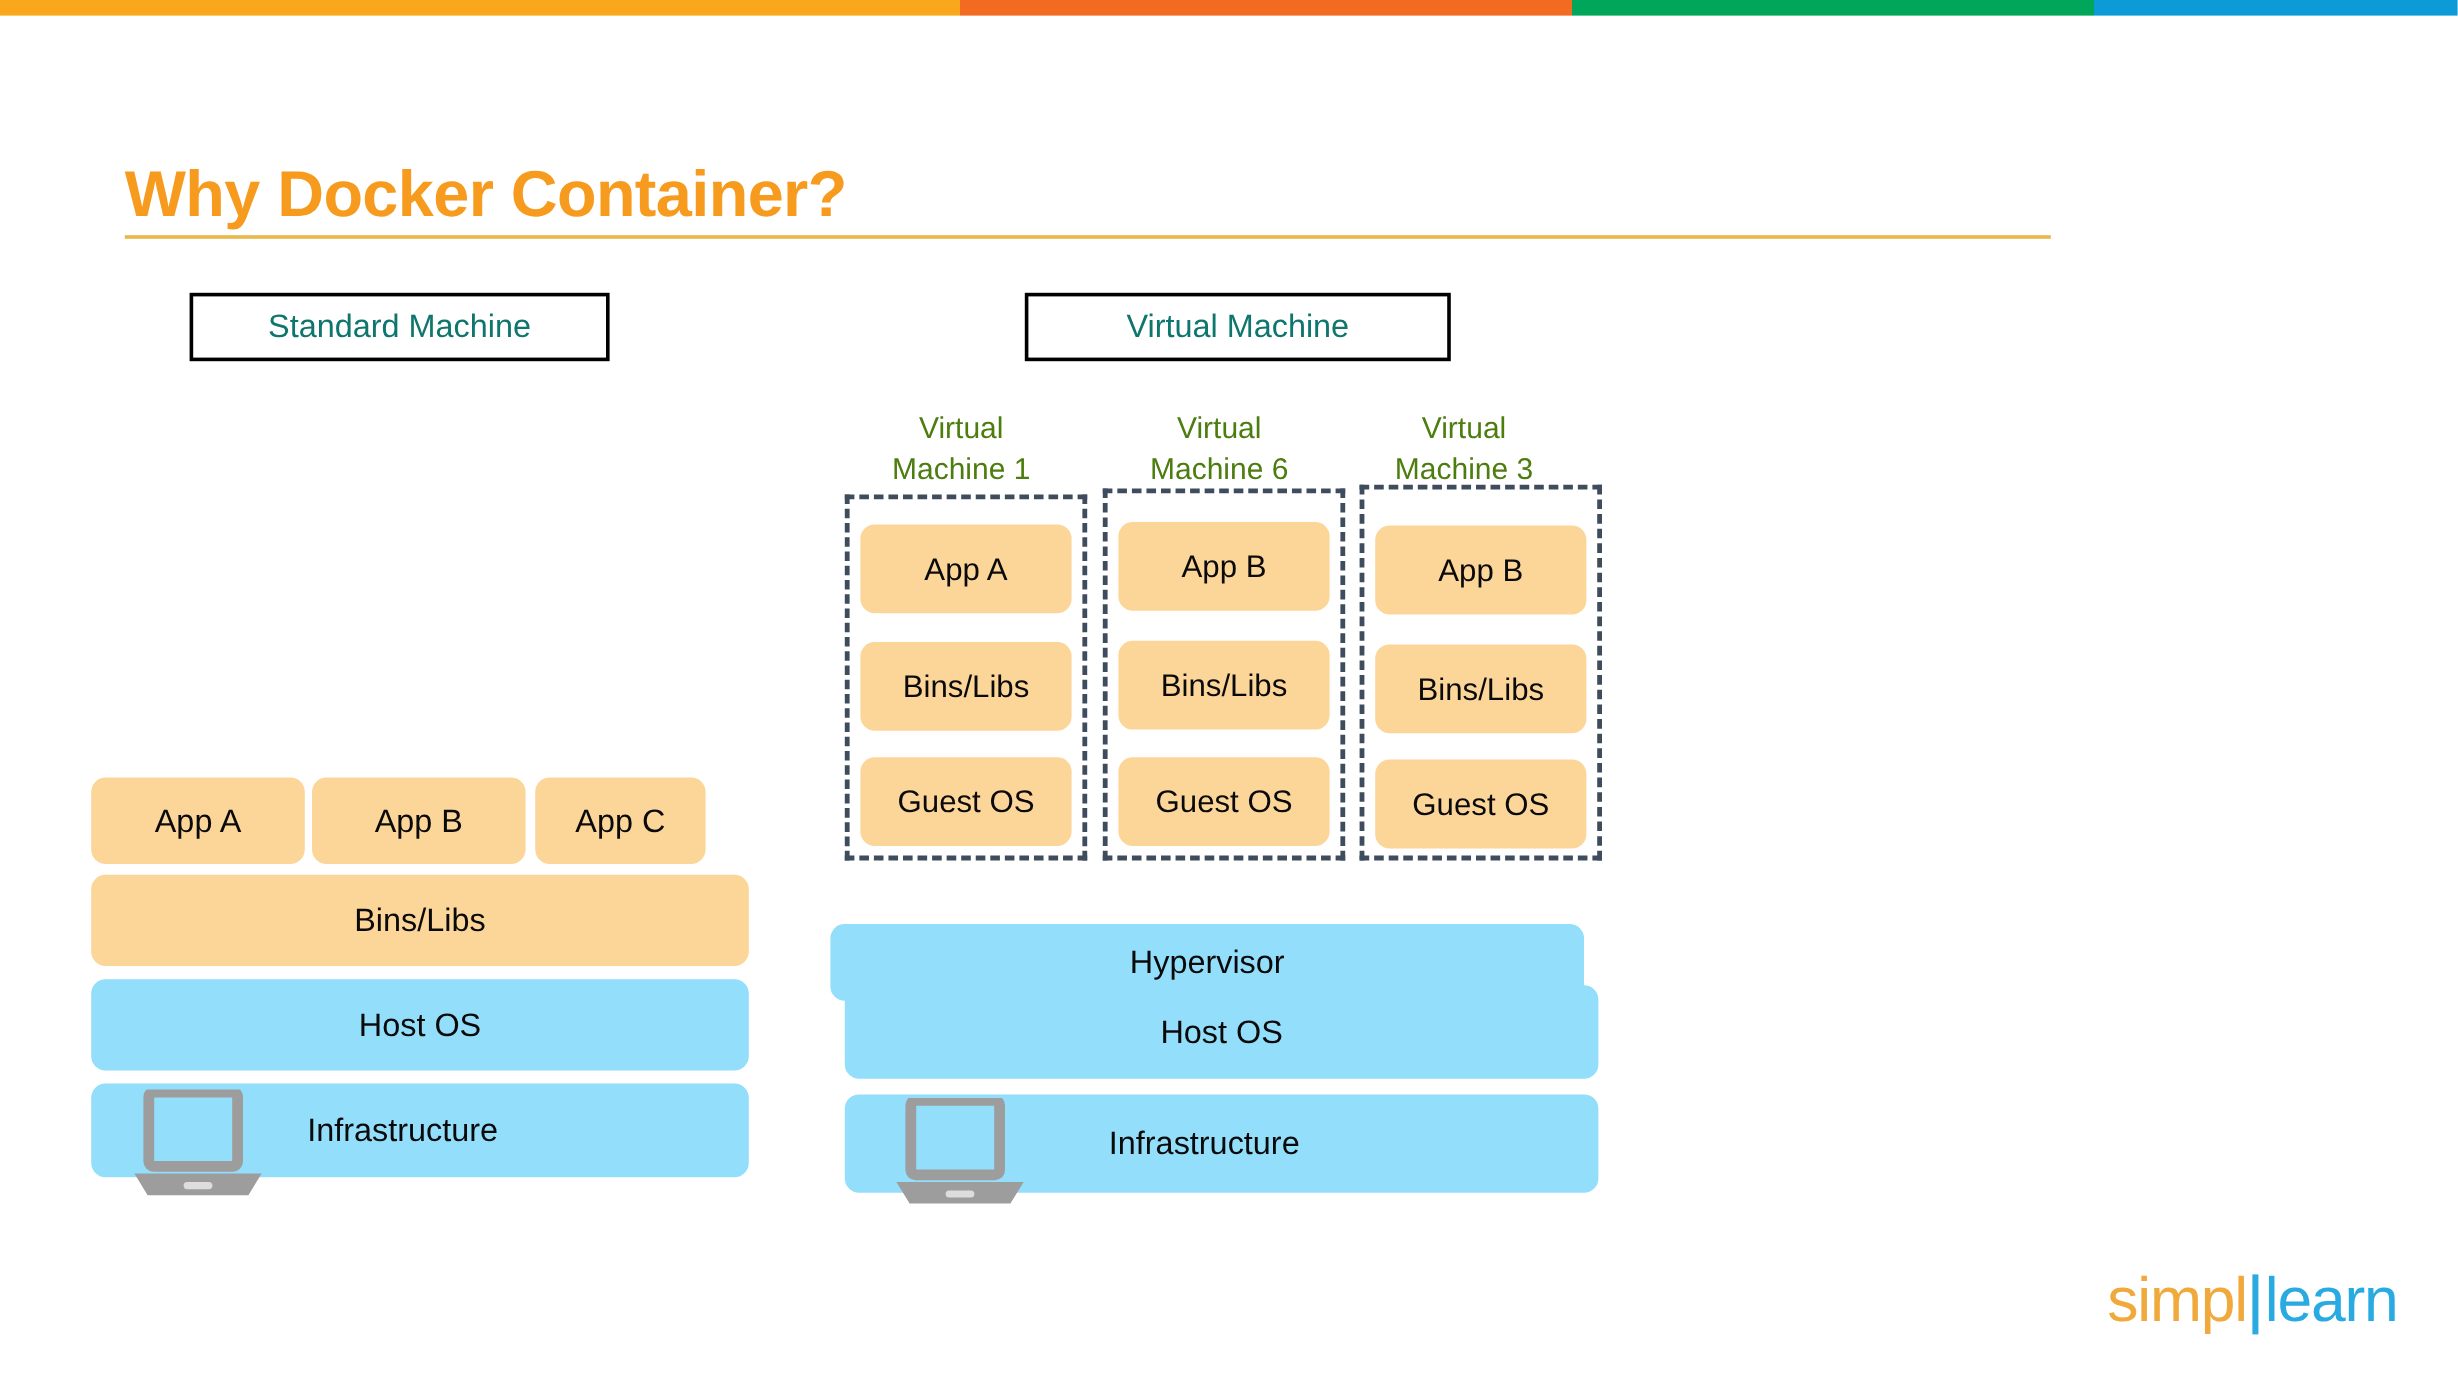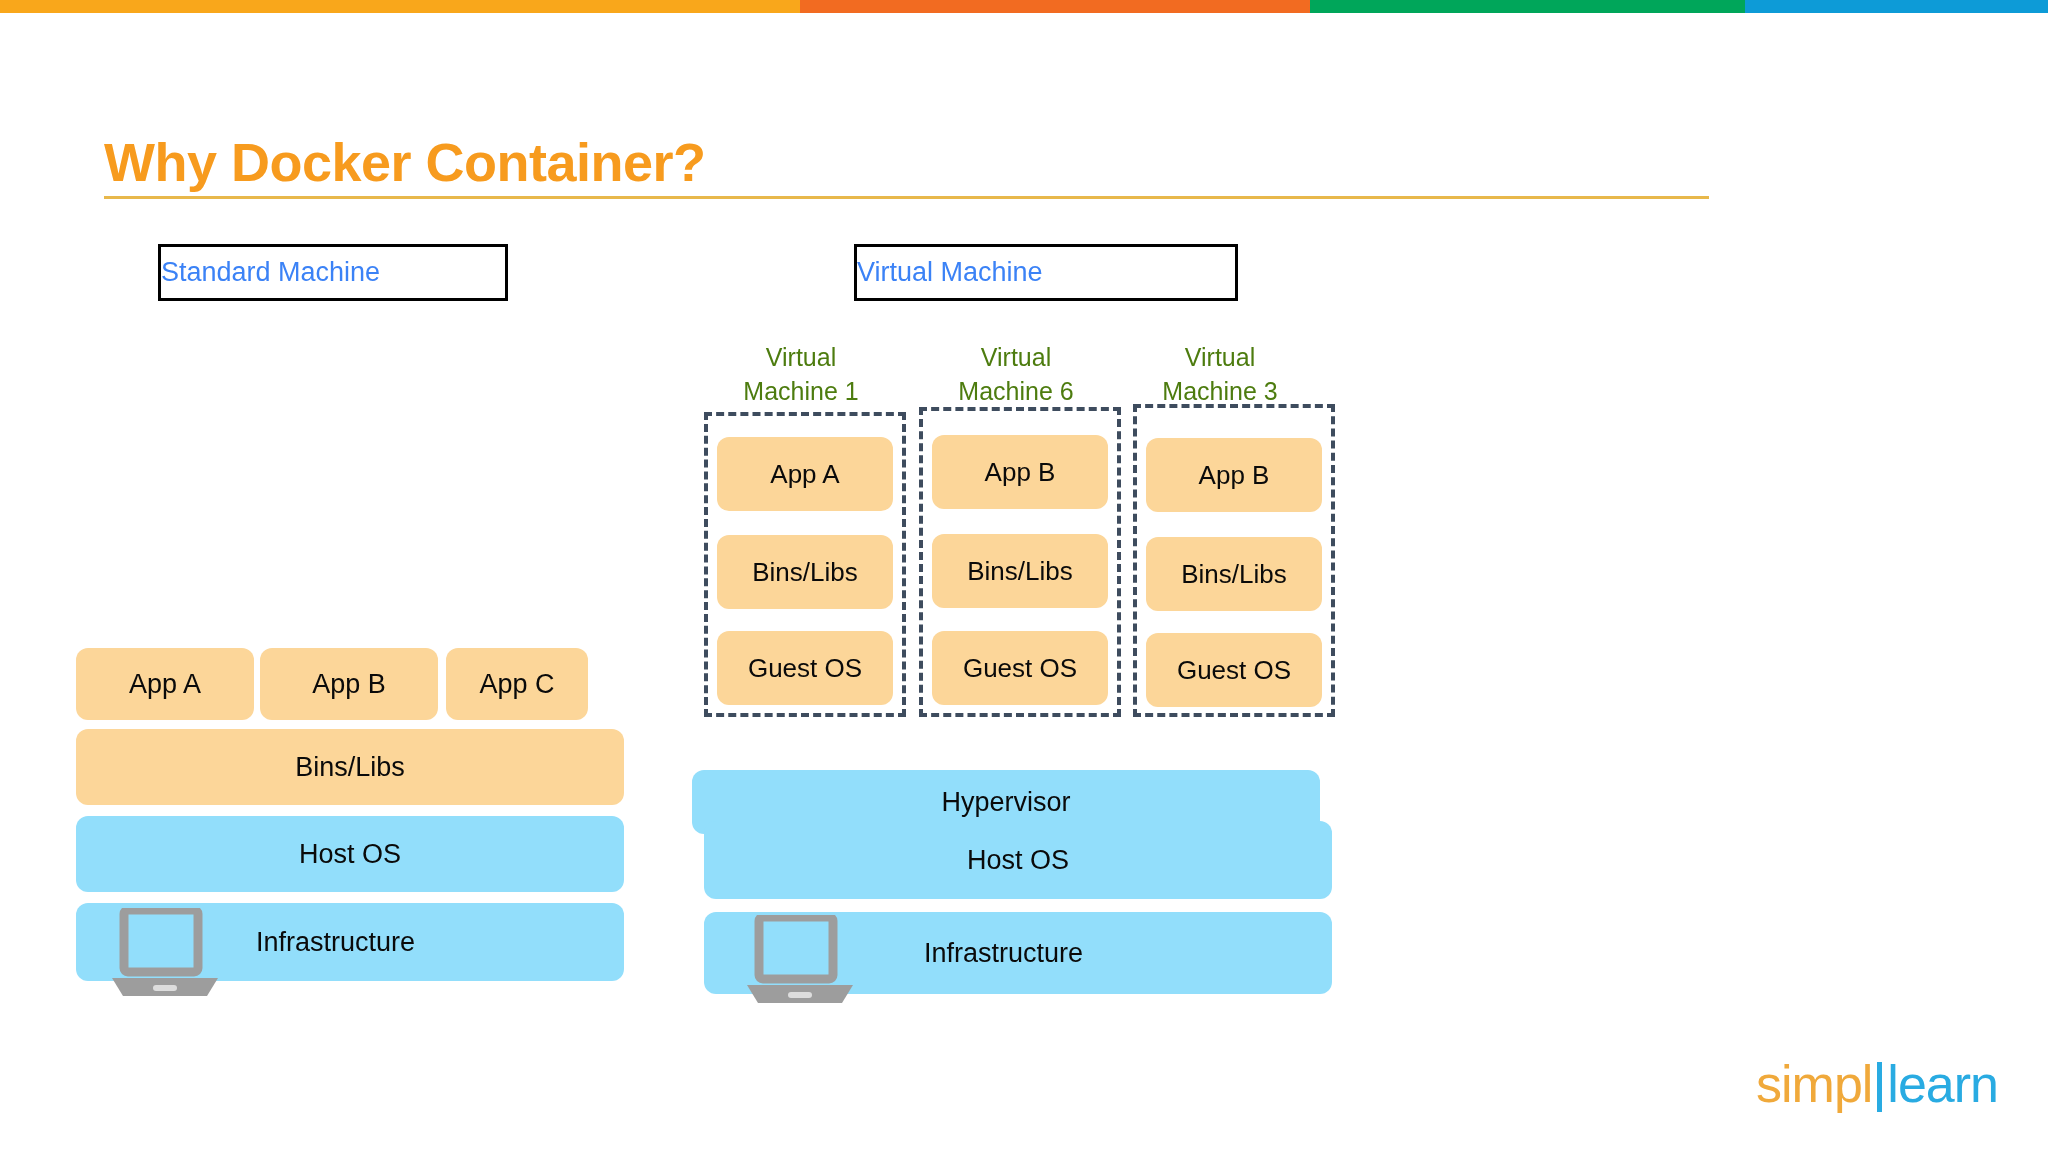--- a/index.html
+++ b/index.html
@@ -30,26 +30,26 @@
   .title-rule {
     position:absolute; left:104px; top:196px; width:1605px; height:3px;
     background:#E8B84B;
   }
 
   
   .section-box {
     position:absolute;
     border:3px solid #000000;
     background:#ffffff;
-    display:flex; align-items:center; justify-content:flex-start;
-    color:#3b82f6;
+    display:flex; align-items:center; justify-content:center;
+    color:#0f766e;
     font-size:27px;
   }
   .box-standard { left:158px; top:244px;  width:350px; height:57px; }
-  .box-virtual  { left:854px; top:244px;  width:384px; height:57px; }
+  .box-virtual  { left:854px; top:244px;  width:355px; height:57px; }
 
   
   .vm-caption {
     position:absolute;
     color:#4d7c0f;
     font-size:25px;
     line-height:34px;
     text-align:center;
     width:190px;
   }

